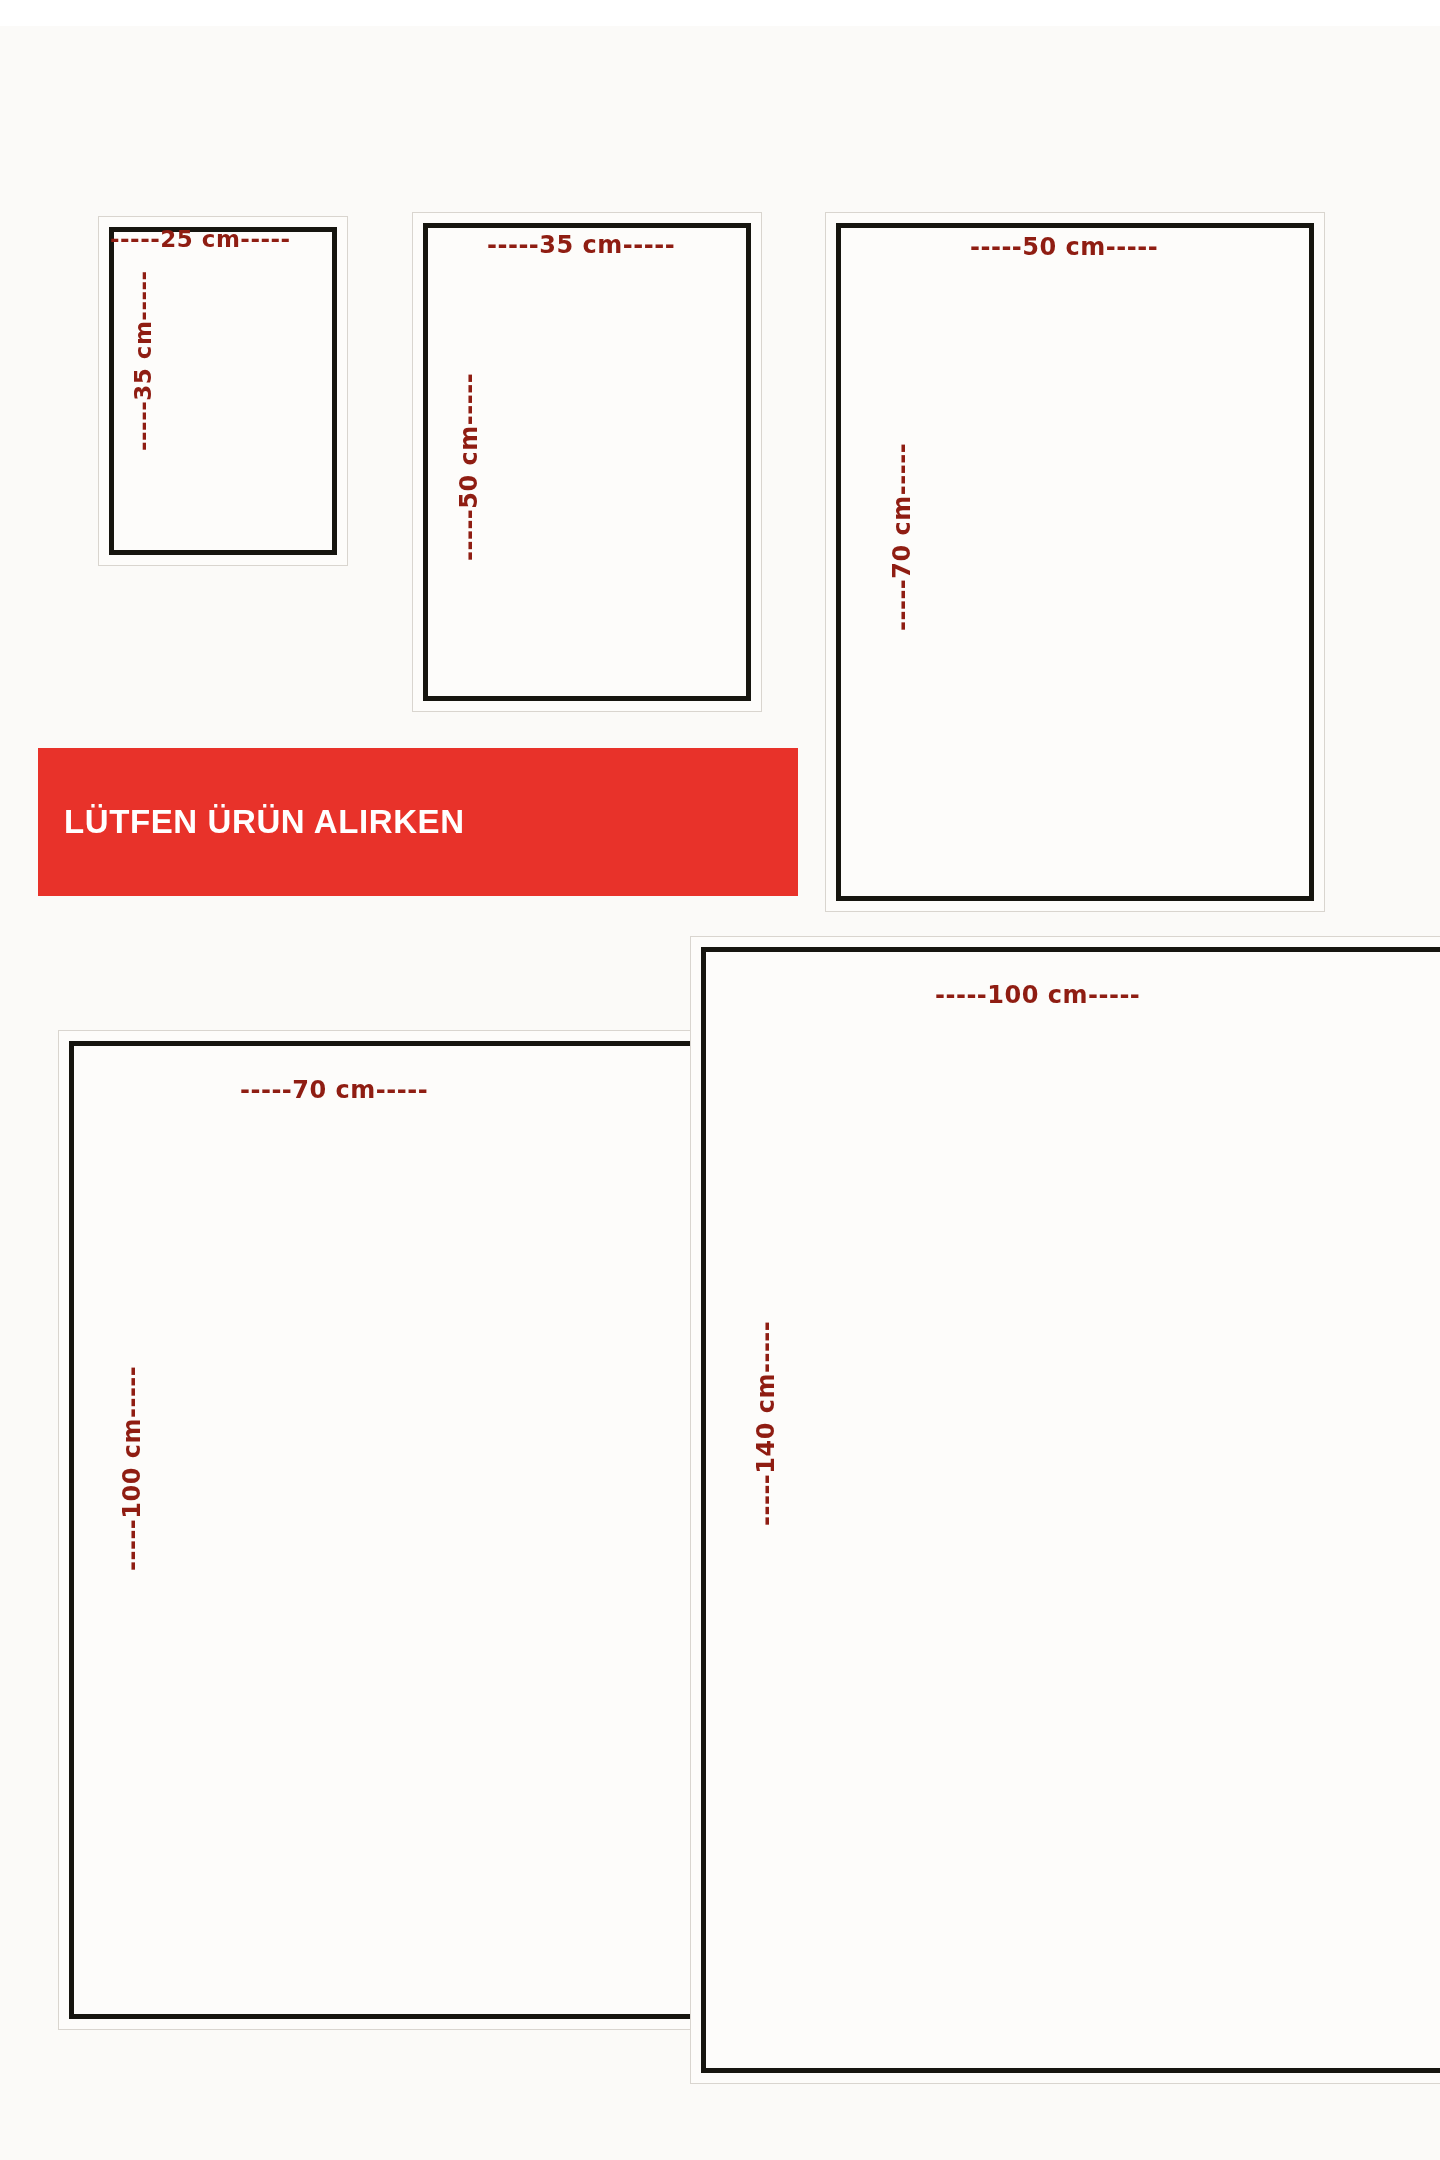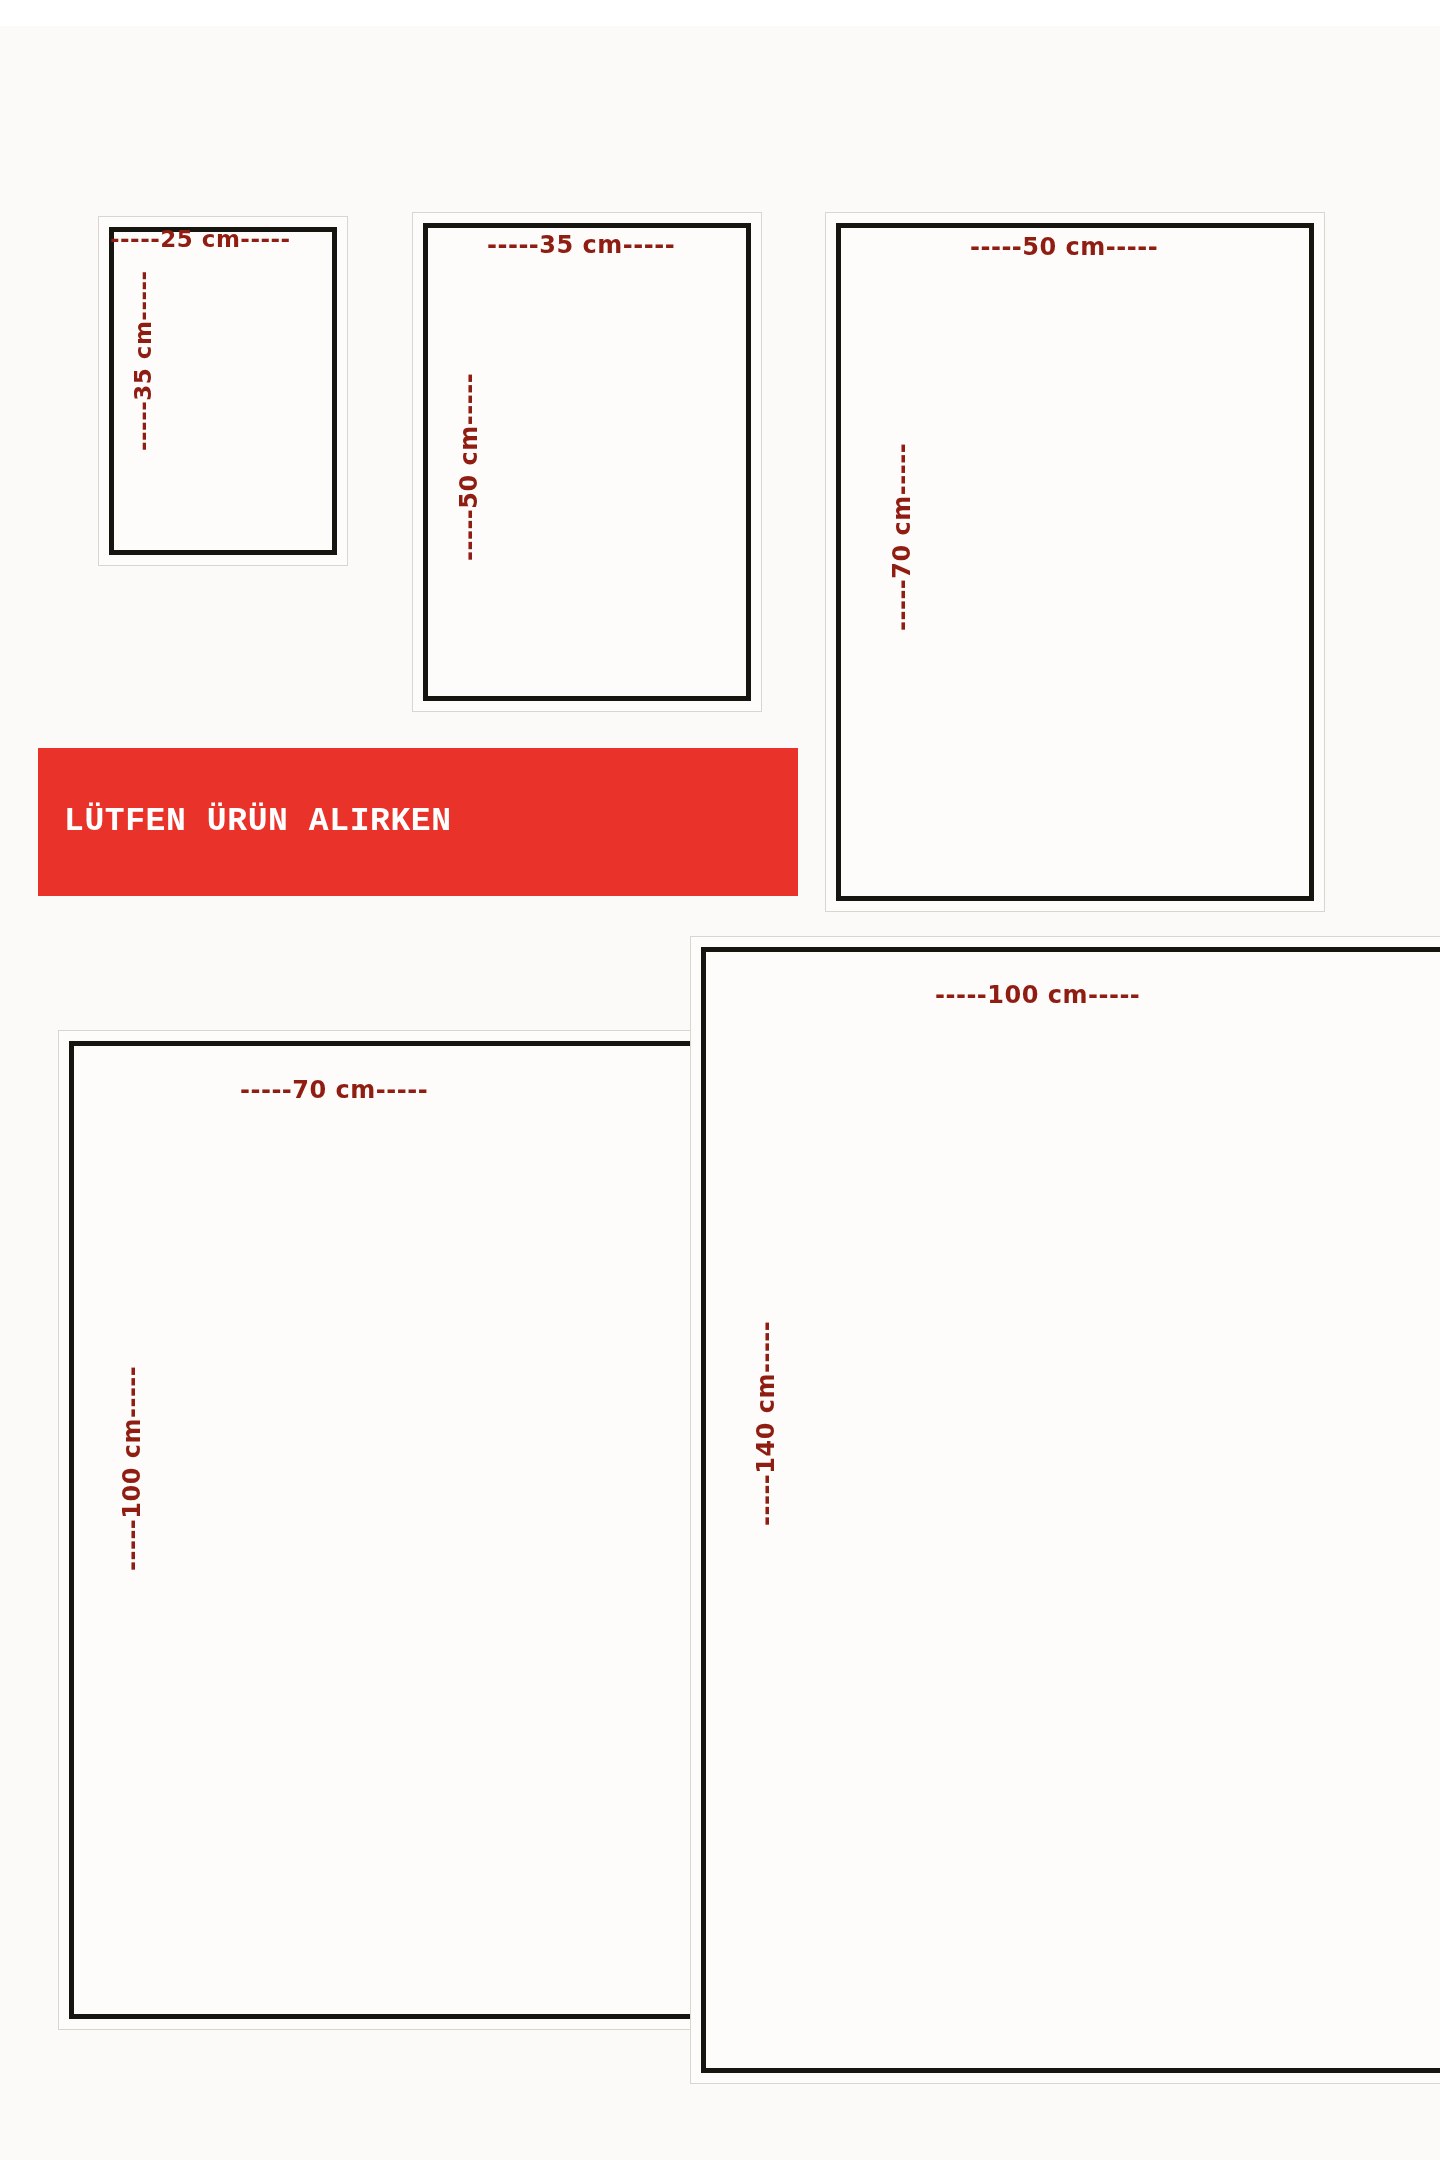--- a/index.html
+++ b/index.html
@@ -58,21 +58,21 @@
     display: flex;
     flex-direction: column;
     justify-content: center;
     padding: 14px 26px;
   }
   #warning-banner .line {
     font-size: 33px;
     font-weight: bold;
     letter-spacing: 0.6px;
     line-height: 1.28;
-    font-family: Liberation Mono, monospace;
+    font-family: Liberation Sans, sans-serif;
   }
 </style>
 </head>
 <body>
 
 <div id="canvas">
 
   <div class="frame" style="left:98px; top:190px; width:250px; height:350px;">
     <div class="inner"></div>
   </div>

